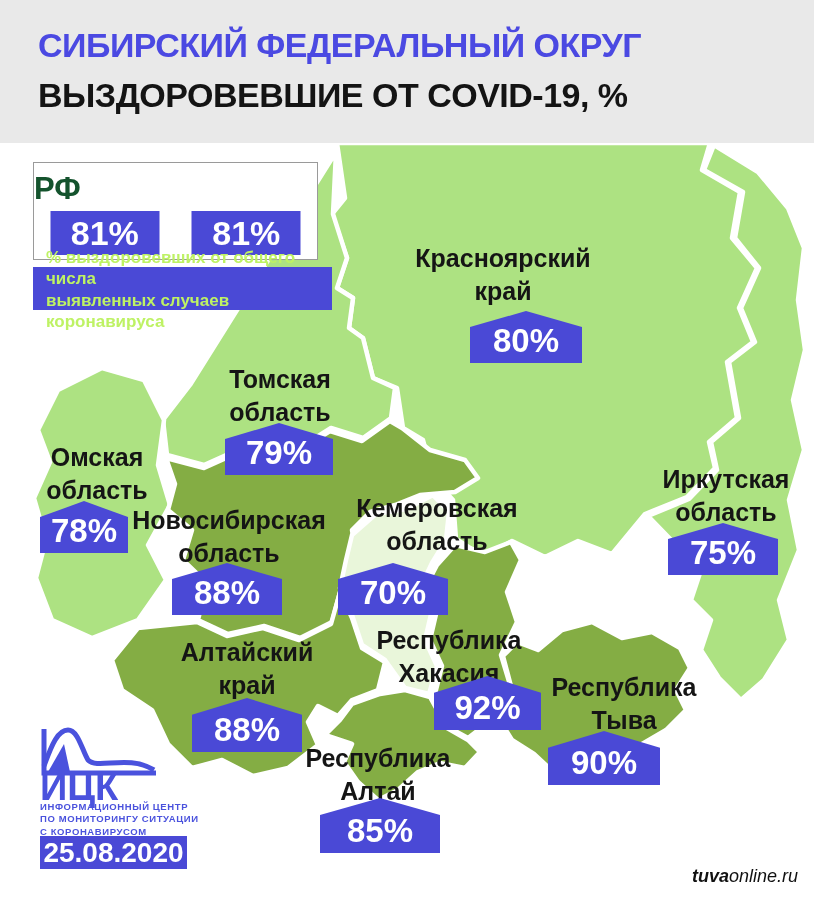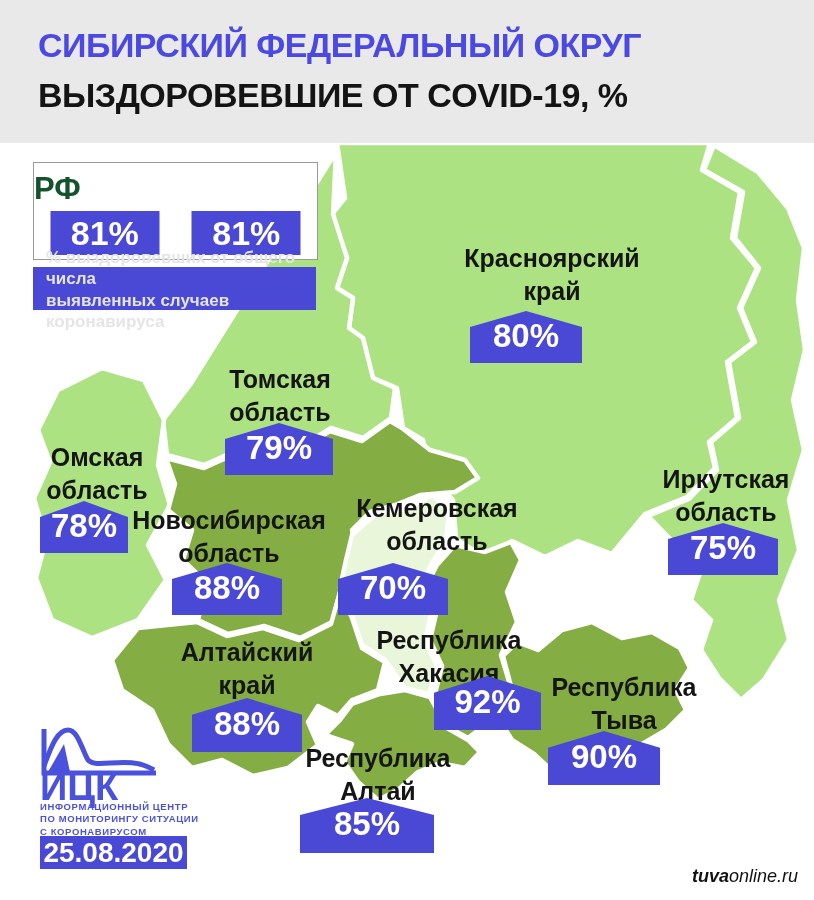--- a/index.html
+++ b/index.html
@@ -21,31 +21,31 @@
 
   
   #legend-box{left:33px;top:162px;width:283px;height:96px;background:#ffffff;
               border:1.5px solid #9a9a9a;z-index:6;}
   .leg-col{position:absolute;top:0;width:50%;height:100%;}
   .leg-label{position:absolute;top:8px;left:0;width:100%;text-align:left;
              font-size:31px;font-weight:bold;color:#14532d;}
   .leg-chip{position:absolute;top:48px;left:50%;transform:translateX(-50%);
             width:109px;height:44px;background:#4a49d6;color:#fff;font-size:34px;
             font-weight:bold;display:flex;align-items:center;justify-content:center;}
-  #legend-note{left:33px;top:267px;width:270px;height:41px;background:#4a49d6;color:#e5e5e5;
-               font-size:17px;font-weight:bold;line-height:1.25;padding:2px 0 0 13px;
+  #legend-note{left:33px;top:267px;width:270px;height:41px;background:#4a49d6;color:#bef264;
+               font-size:17px;font-weight:bold;line-height:1.25;padding:2px 16px 0 13px;
                white-space:pre-line;z-index:6;display:flex;align-items:center;}
 
   
   .region-label{position:absolute;transform:translateX(-50%);white-space:pre-line;
                 text-align:center;font-size:25px;font-weight:bold;color:#151515;
                 line-height:1.32;z-index:4;}
   .badge{position:absolute;background:#4a49d6;color:#fff;font-weight:bold;font-size:33px;
          clip-path:polygon(0 31%,50% 0,100% 31%,100% 100%,0 100%);
-         display:flex;align-items:center;justify-content:center;z-index:4;}
+         display:flex;align-items:flex-end;justify-content:center;z-index:4;}
   .badge span{padding-bottom:3px;}
 
   
   #logo-icon{left:38px;top:726px;z-index:6;}
   #logo-abbr{left:40px;top:766px;font-size:38px;font-weight:bold;color:#4a52dd;z-index:6;}
   #logo-text{left:40px;top:801px;font-size:9.5px;font-weight:bold;color:#4a52dd;
              letter-spacing:0.6px;line-height:1.3;white-space:pre-line;z-index:6;}
   #date-badge{left:40px;top:836px;width:147px;height:33px;background:#4a49d6;color:#fff;
               font-size:28px;font-weight:bold;display:flex;align-items:center;
               justify-content:center;z-index:6;}
@@ -78,21 +78,21 @@
     <div class="leg-label">РФ</div>
     <div class="leg-chip">81%</div>
   </div>
   <div class="leg-col" style="left:50%;">
     <div class="leg-chip">81%</div>
   </div>
 </div>
 <div id="legend-note" class="abs">% выздоровевших от общего числа
 выявленных случаев коронавируса</div>
 
-<div class="region-label" style="left:552px;top:242px;">Красноярский
+<div class="region-label" style="left:503px;top:242px;">Красноярский
 край</div>
 <div class="badge" style="left:470px;top:311px;width:112px;height:52px;">
     <span>80%</span>
   </div>
 
 <div class="region-label" style="left:280px;top:363px;">Томская
 область</div>
 <div class="badge" style="left:225px;top:423px;width:108px;height:52px;">
     <span>79%</span>
   </div>
@@ -122,21 +122,21 @@
   </div>
 
 <div class="region-label" style="left:449px;top:624px;">Республика
 Хакасия</div>
 <div class="badge" style="left:390px;top:676px;width:107px;height:54px;margin-left:44px;">
     <span>92%</span>
   </div>
 
 <div class="region-label" style="left:378px;top:742px;">Республика
 Алтай</div>
-<div class="badge" style="left:300px;top:798px;width:134px;height:55px;">
+<div class="badge" style="left:320px;top:798px;width:120px;height:55px;">
     <span>85%</span>
   </div>
 
 <div class="region-label" style="left:624px;top:671px;">Республика
 Тыва</div>
 <div class="badge" style="left:548px;top:731px;width:112px;height:54px;">
     <span>90%</span>
   </div>
 
 <div class="region-label" style="left:726px;top:463px;">Иркутская

